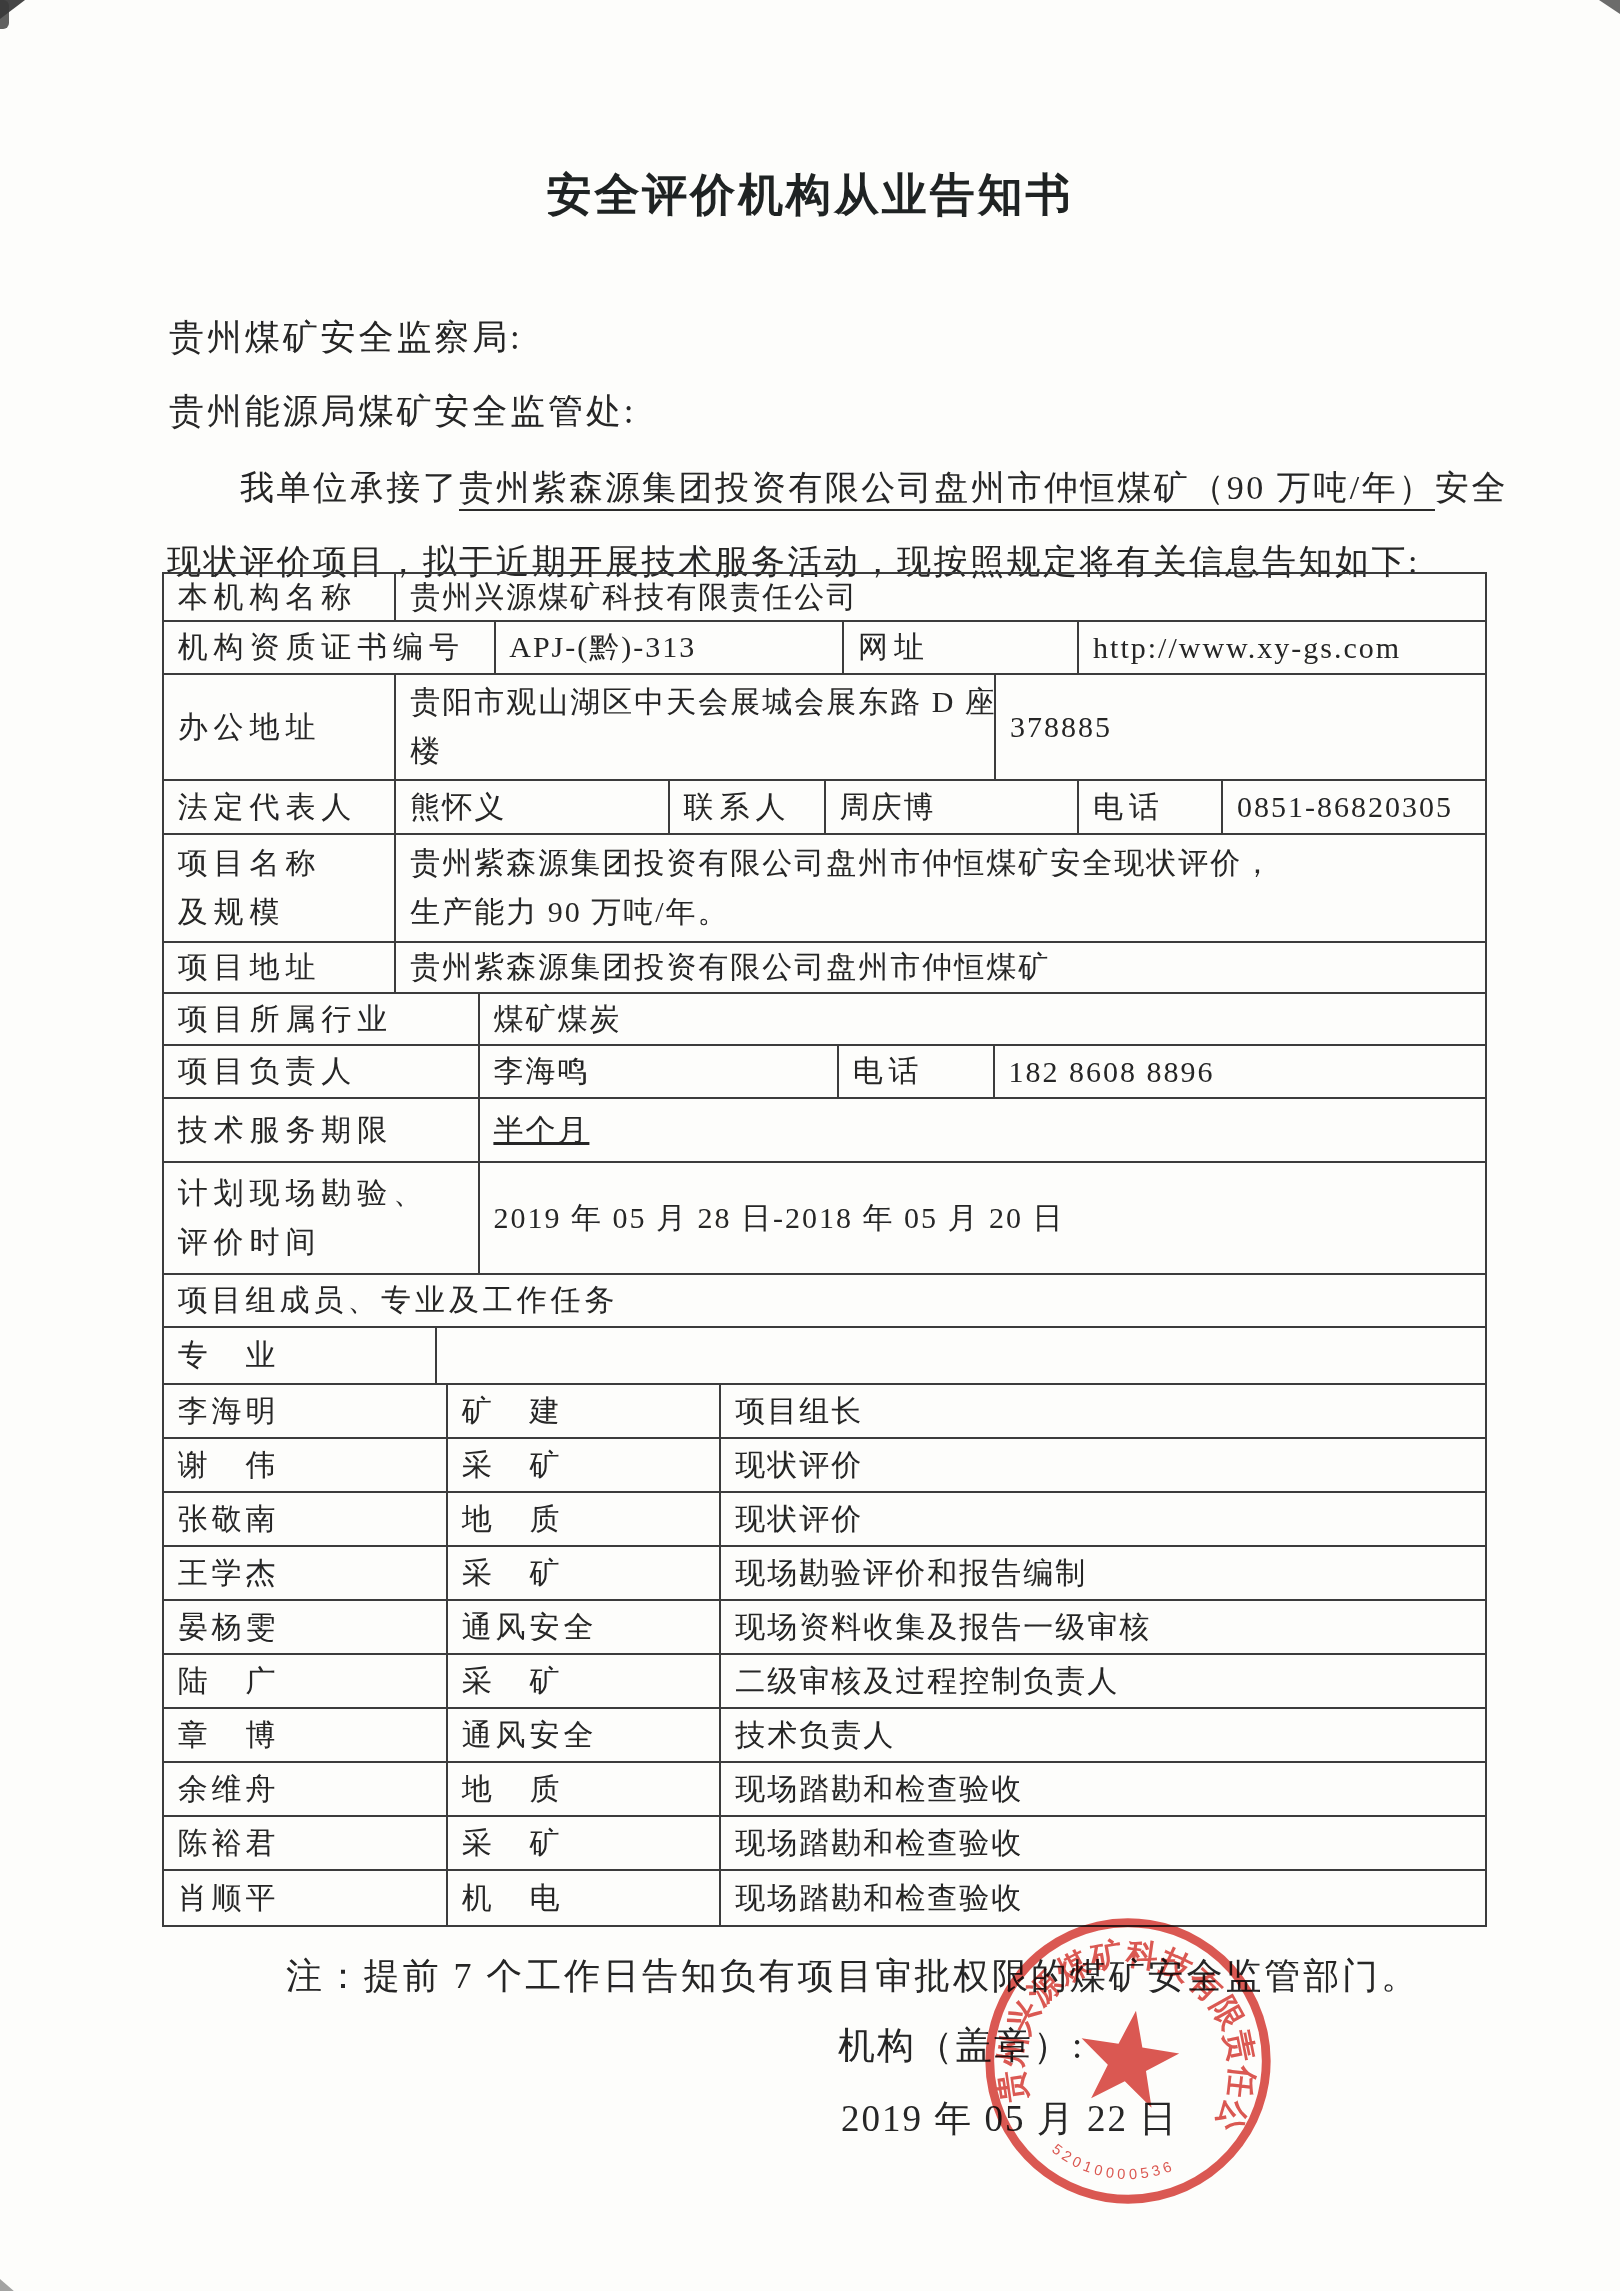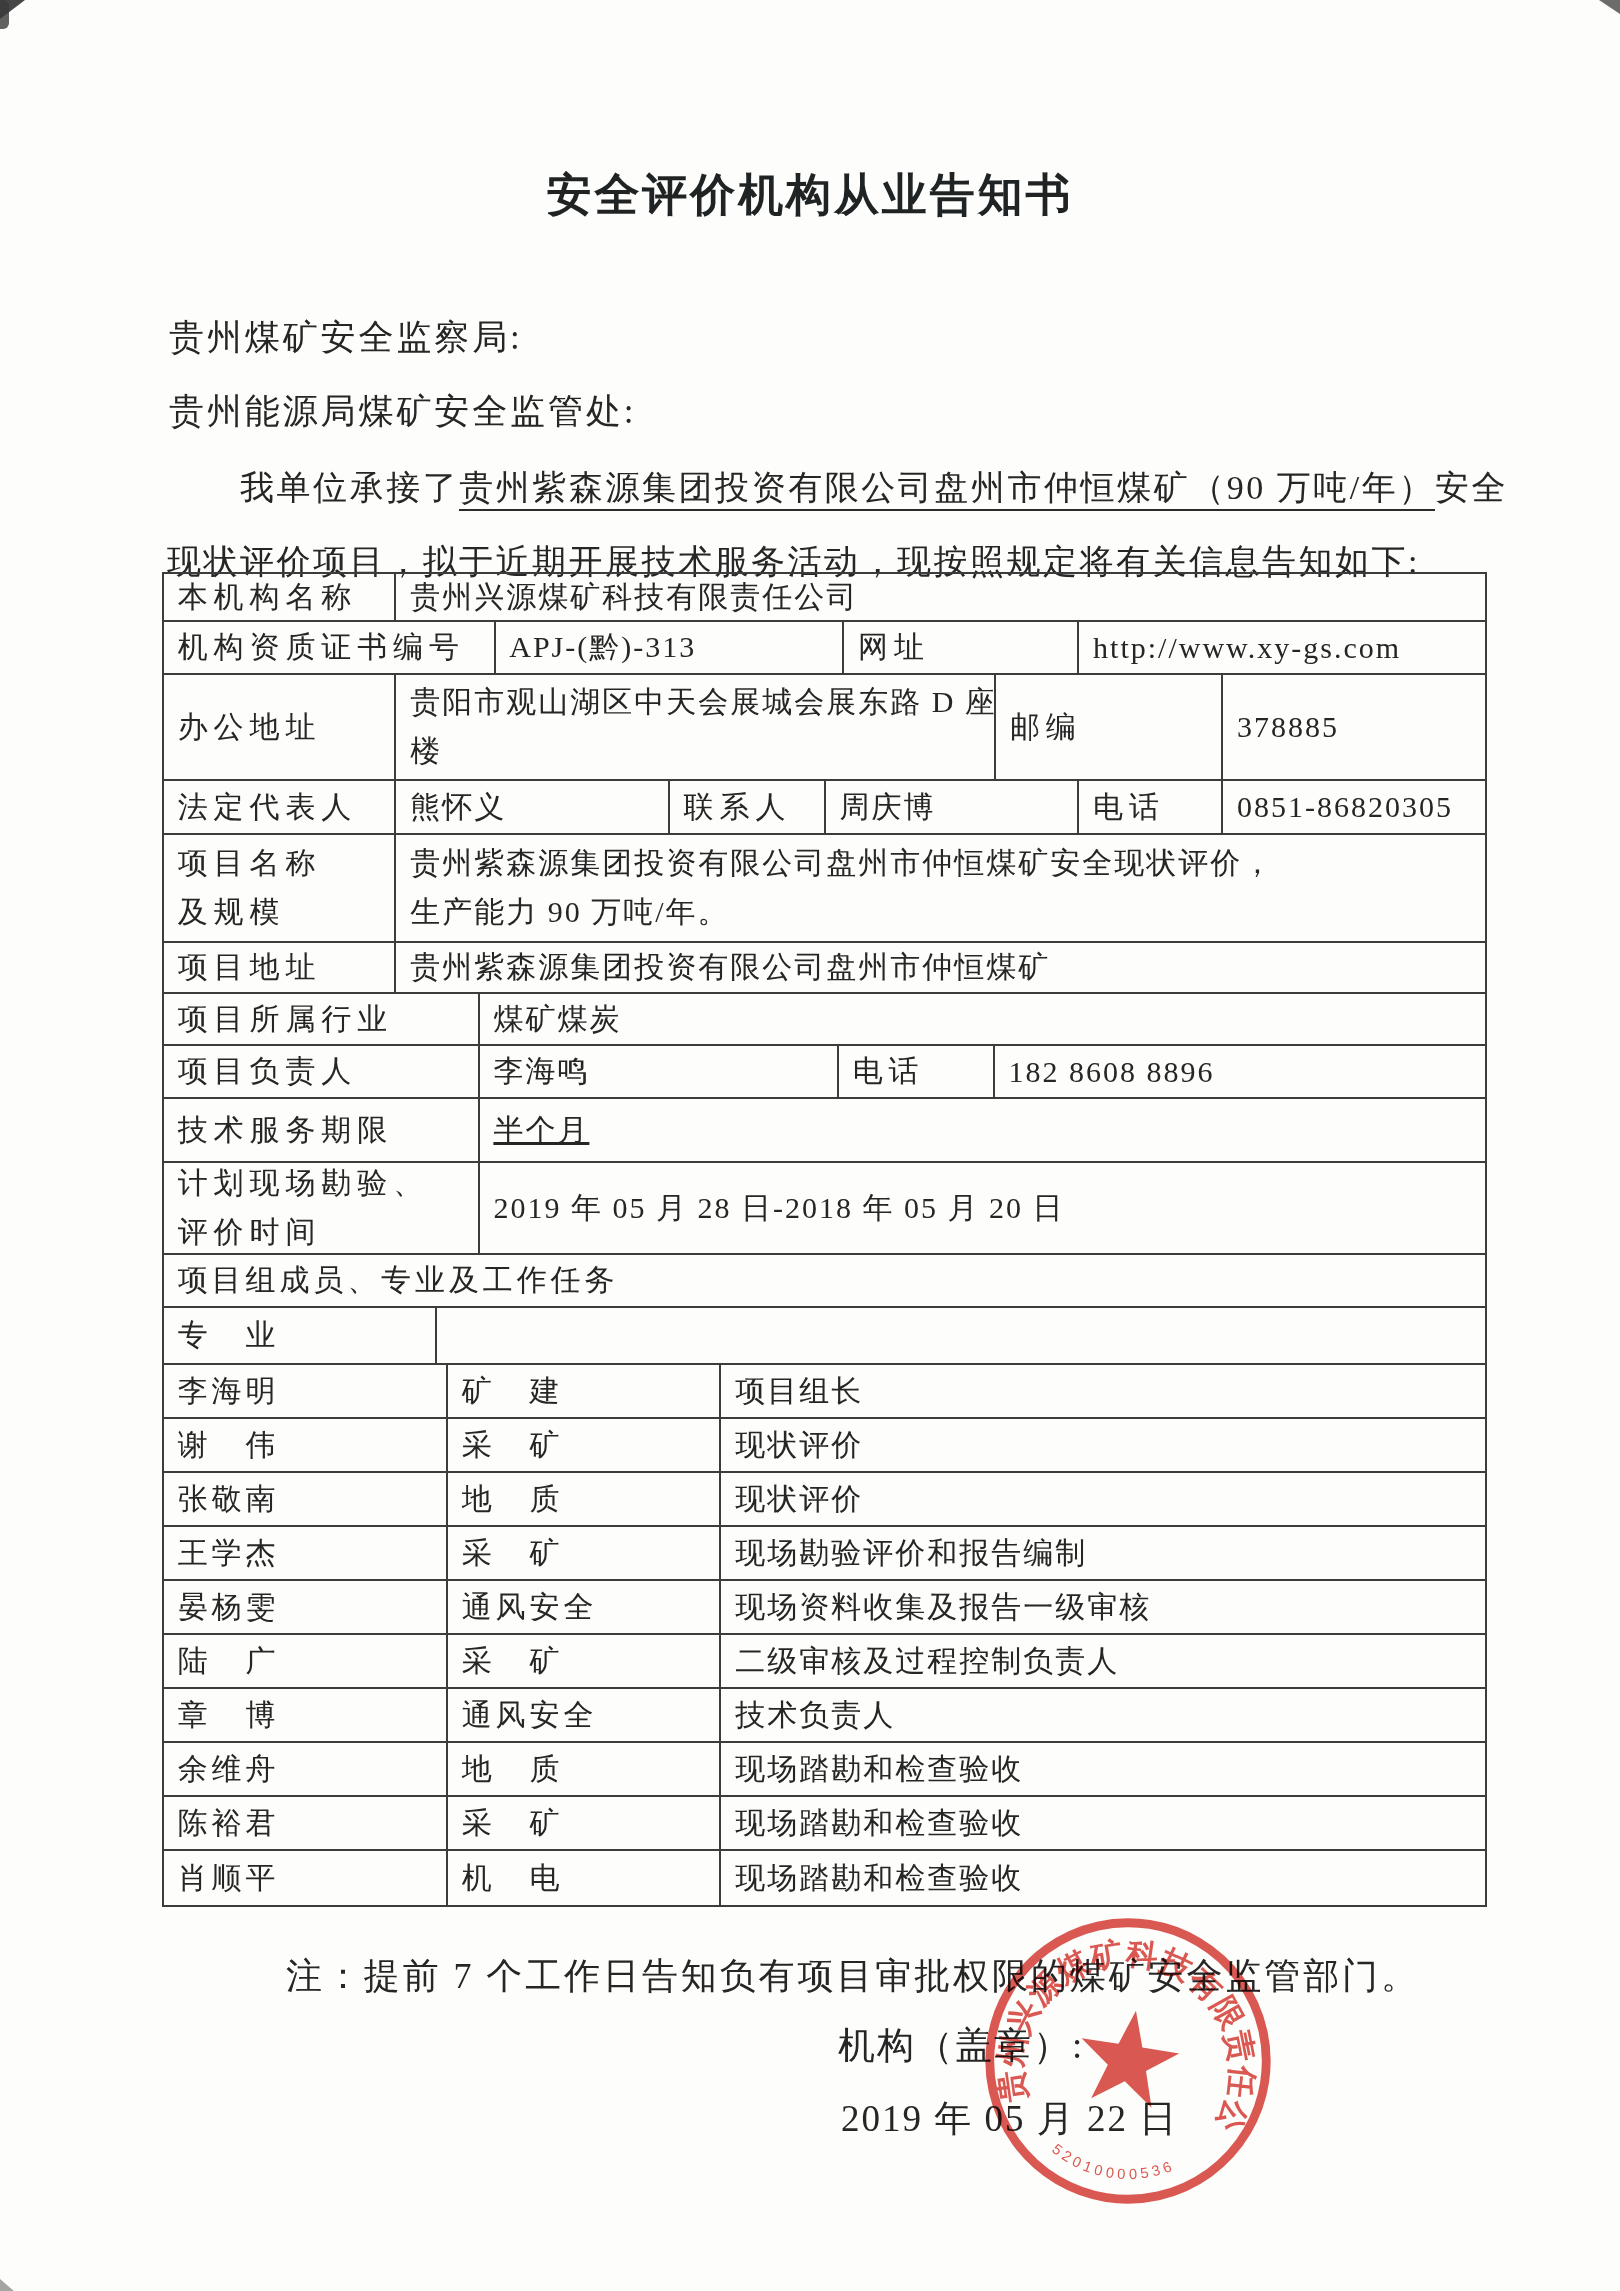--- a/index.html
+++ b/index.html
@@ -86,21 +86,20 @@
     <div class="td lab" style="width:17.8%;">网址</div>
     <div class="td val" style="width:30.7%;">http://www.xy-gs.com</div>
   </div>
 
   <div class="tr" style="height:106px;">
     <div class="td lab" style="width:17.6%;">办公地址</div>
     <div class="td val col2" style="width:45.4%;">
       <span>贵阳市观山湖区中天会展城会展东路 D 座 14</span>
       <span>楼</span>
     </div>
-    <div class="td lab" style="width:17.2%;">邮编</div>
     <div class="td val" style="width:19.8%;">378885</div>
   </div>
 
   <div class="tr" style="height:54px;">
     <div class="td lab" style="width:17.6%;">法定代表人</div>
     <div class="td val" style="width:20.7%;">熊怀义</div>
     <div class="td lab" style="width:11.8%;">联系人</div>
     <div class="td val" style="width:19.2%;">周庆博</div>
     <div class="td lab" style="width:10.9%;">电话</div>
     <div class="td val" style="width:19.8%;text-align:right;">0851-86820305</div>
@@ -132,21 +131,21 @@
     <div class="td val" style="width:27.2%;">李海鸣</div>
     <div class="td lab" style="width:11.8%;">电话</div>
     <div class="td val" style="width:37.1%;">182 8608 8896</div>
   </div>
 
   <div class="tr" style="height:64px;">
     <div class="td lab" style="width:23.9%;">技术服务期限</div>
     <div class="td val" style="width:76.1%;text-decoration:underline;">半个月</div>
   </div>
 
-  <div class="tr" style="height:92px;text-align:right;">
+  <div class="tr" style="height:112px;text-align:right;">
     <div class="td lab col2" style="width:23.9%;">
       <span>计划现场勘验、</span>
       <span>评价时间</span>
     </div>
     <div class="td val" style="width:76.1%;">2019 年 05 月 28 日-2018 年 05 月 20 日</div>
   </div>
 
   <div class="tr" style="height:53px;">
     <div class="td lab" style="width:100%;letter-spacing:3.9px;">项目组成员、专业及工作任务</div>
   </div>

